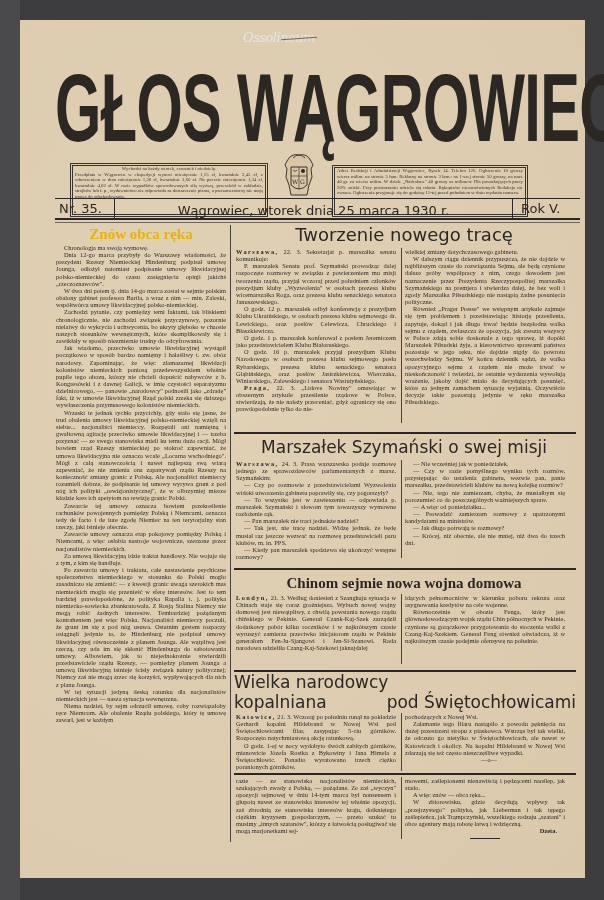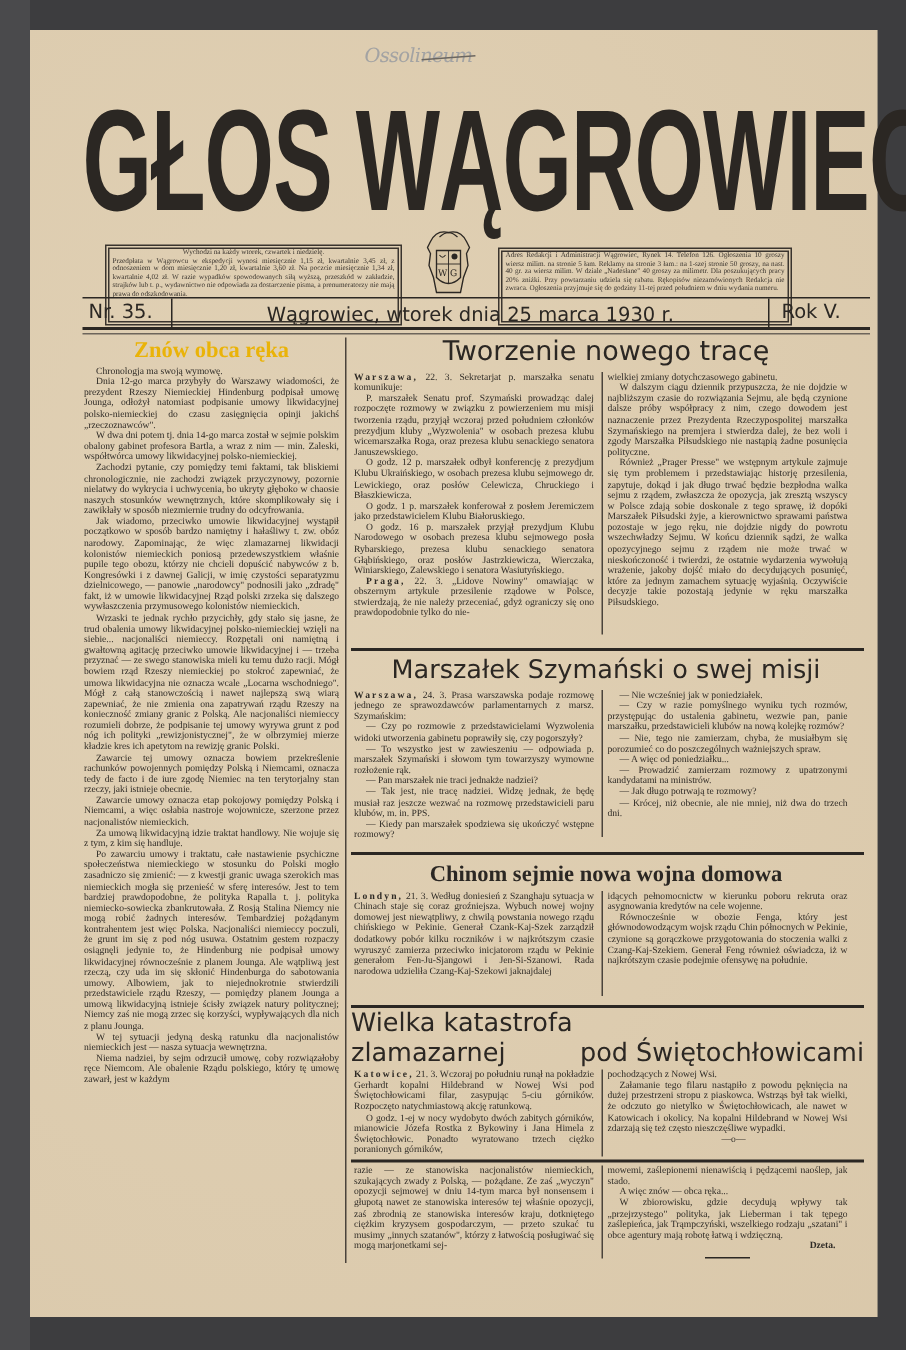--- a/index.html
+++ b/index.html
@@ -1,21 +1,21 @@
 <!DOCTYPE html>
 <html><head>
 <meta charset="utf-8">
 <style>
   * { box-sizing: border-box; margin: 0; padding: 0; }
   html, body { width: 604px; height: 900px; overflow: hidden; }
   body { background: #3d3d3f; position: relative; font-family: "Liberation Serif", serif; color: #2a2622; }
   .scan-edge { position: absolute; left: 0; top: 0; width: 20px; height: 900px; background: #4a4a4c; }
   .paper { position: absolute; left: 20px; top: 20px; width: 565px; height: 858px; background: #dccbae;
     background-image: radial-gradient(ellipse at 30% 40%, rgba(230,215,188,0.5), rgba(210,190,158,0.2)); }
-  .handwriting { position: absolute; left: 243px; top: 30px; font-family: "DejaVu Serif", serif; font-style: italic; font-size: 13px; color: #a3a3a3; letter-spacing: -0.5px; }
+  .handwriting { position: absolute; left: 243px; top: 30px; font-family: "DejaVu Serif", serif; font-style: italic; font-size: 13px; color: #e5e5e5; letter-spacing: -0.5px; }
   .handwriting::after { content: ""; position: absolute; left: 38px; top: 8px; width: 36px; height: 1px; background: #6b6660; transform: rotate(-4deg); }
   .masthead { position: absolute; left: 55px; top: 60px; width: 490px; height: 100px; font-family: "Liberation Sans", sans-serif; font-weight: 700; font-size: 96px; line-height: 96px; color: #2b2723; letter-spacing: -1px; transform: scaleX(0.62); transform-origin: left top; white-space: nowrap; }
   .info-box { position: absolute; border: 1px solid #3a342e; padding: 2px 4px; font-size: 4.8px; line-height: 5.6px; text-align: justify; color: #3a342e; }
   .info-box::before { content: ""; position: absolute; inset: 1px; border: 0.5px solid #3a342e; pointer-events: none; }
   .info-left { left: 70px; top: 163px; width: 198px; height: 54px; }
   .info-right { left: 332px; top: 165px; width: 196px; height: 52px; }
   .info-left .first { text-align: center; }
   .crest { position: absolute; left: 281px; top: 151px; width: 36px; height: 48px; }
   .datebar { position: absolute; left: 55px; top: 198px; width: 525px; height: 22px; border-top: 1.5px solid #2b2723; border-bottom: 2px solid #2b2723; display: flex; align-items: flex-end; font-family: "DejaVu Sans", sans-serif; font-size: 13px; color: #2b2723; }
   .datebar .nr { width: 60px; padding-left: 4px; border-right: 1.5px solid #2b2723; height: 100%; display: flex; align-items: center; }
@@ -140,21 +140,21 @@
   <p class="noindent"><span class="dateline">Londyn,</span><span> 21. 3. Według doniesień z Szanghaju sytuacja w Chinach staje się coraz groźniejsza. Wybuch nowej wojny domowej jest niewątpliwy, z chwilą powstania nowego rządu chińskiego w Pekinie. Generał Czank-Kaj-Szek zarządził dodatkowy pobór kilku roczników i w najkrótszym czasie wyruszyć zamierza przeciwko inicjatorom rządu w Pekinie generałom Fen-Ju-Sjangowi i Jen-Si-Szanowi. Rada narodowa udzieliła Czang-Kaj-Szekowi jaknajdalej</span></p>
 </div>
 <div class="vrule" style="left:401px; top:594px; height:70px;"></div>
 <div class="col" style="left:405px; top:594px; width:160px; height:70px;">
   <p class="noindent">idących pełnomocnictw w kierunku poboru rekruta oraz asygnowania kredytów na cele wojenne.</p>
   <p>Równocześnie w obozie Fenga, który jest głównodowodzącym wojsk rządu Chin północnych w Pekinie, czynione są gorączkowe przygotowania do stoczenia walki z Czang-Kaj-Szekiem. Generał Feng również oświadcza, iż w najkrótszym czasie podejmie ofensywę na południe.</p>
 </div>
 
 <div class="hrule" style="left:234px; top:670px; width:342px;"></div>
 
-<div class="article-head sans-head" style="left:234px; top:672px; width:250px; font-size:17px; line-height:20px; text-align:left;">Wielka katastrofa zlamazarnej</div>
+<div class="article-head sans-head" style="left:234px; top:672px; width:250px; font-size:17px; line-height:20px; text-align:left;">Wielka narodowcy kopalniana</div>
 <div class="article-head sans-head" style="left:382px; top:692px; width:194px; font-size:17px; line-height:20px; text-align:right;">pod Świętochłowicami</div>
 
 <div class="col" style="left:236px; top:713px; width:160px; height:58px;">
   <p class="noindent"><span class="dateline">Katowice,</span><span> 21. 3. Wczoraj po południu runął na pokładzie Gerhardt kopalni Hildebrand w Nowej Wsi pod Świętochłowicami filar, zasypując 5-ciu górników. Rozpoczęto natychmiastową akcję ratunkową.</span></p>
   <p>O godz. 1-ej w nocy wydobyto dwóch zabitych górników, mianowicie Józefa Rostka z Bykowiny i Jana Himela z Świętochłowic. Ponadto wyratowano trzech ciężko poranionych górników,</p>
 </div>
 <div class="vrule" style="left:401px; top:713px; height:58px;"></div>
 <div class="col" style="left:405px; top:713px; width:160px; height:60px;">
   <p class="noindent">pochodzących z Nowej Wsi.</p>
   <p>Załamanie tego filaru nastąpiło z powodu pęknięcia na dużej przestrzeni stropu z piaskowca. Wstrząs był tak wielki, że odczuto go nietylko w Świętochłowicach, ale nawet w Katowicach i okolicy. Na kopalni Hildebrand w Nowej Wsi zdarzają się też często nieszczęśliwe wypadki.</p>

